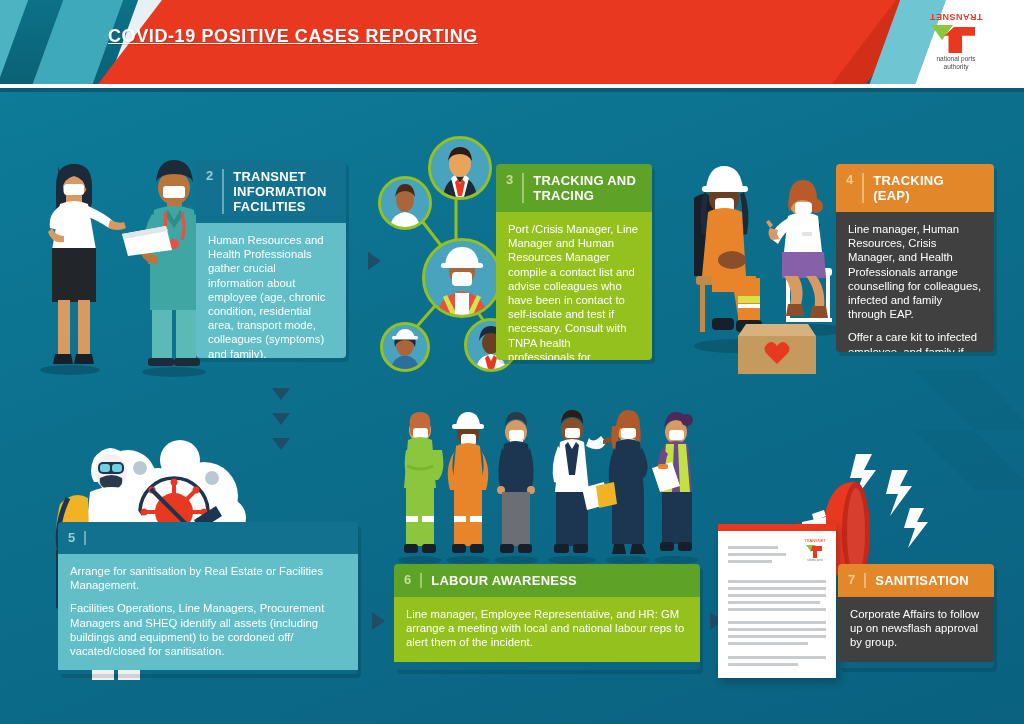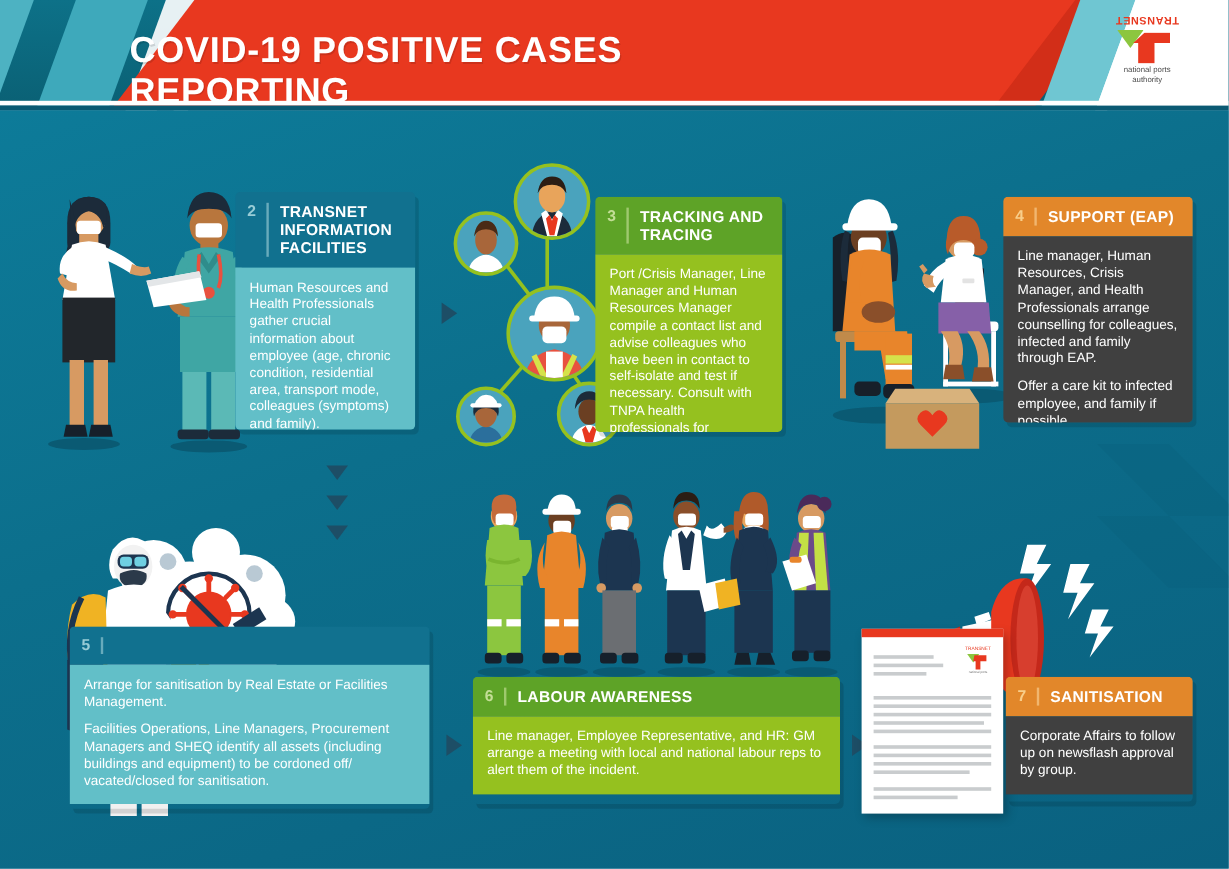--- a/index.html
+++ b/index.html
@@ -23,22 +23,22 @@
   .s2{left:45px;top:-10px;width:60px;height:120px;transform:skewX(-20deg);background:#3ea9bb;}
   .s3{left:120px;top:-10px;width:26px;height:120px;transform:skewX(-20deg);background:#ffffff;opacity:.9;}
   .s4{left:160px;top:-10px;width:12px;height:120px;transform:skewX(-20deg);background:#ffffff;opacity:.85;}
   .s5{right:96px;top:-10px;width:46px;height:120px;transform:skewX(-20deg);background:#6fc6d2;}
   .s6{right:86px;top:-10px;width:10px;height:120px;transform:skewX(-20deg);background:#ffffff;opacity:.9;}
   .hdr-red{position:absolute;left:92px;top:0;height:92px;width:830px;background:#e8381f;
       clip-path:polygon(70px 0, 830px 0, 760px 92px, 0 92px);}
   .hdr-red2{position:absolute;left:600px;top:0;height:92px;width:330px;background:#d22e18;
       clip-path:polygon(296px 0, 330px 0, 260px 92px, 226px 92px);}
   .hdr-title{position:absolute;left:108px;top:26px;width:560px;color:#ffffff;
-      font-size:30px;font-weight:bold;letter-spacing:.6px;font-family:"Liberation Sans",sans-serif;
-      text-shadow:1px 1px 0 rgba(0,0,0,.12);}
+      font-size:18px;font-weight:bold;letter-spacing:.6px;font-family:"Liberation Sans",sans-serif;
+      text-shadow:1px 1px 0 rgba(0,0,0,.12);text-decoration:underline;}
   .logo{position:absolute;right:22px;top:12px;width:92px;height:66px;text-align:center;}
   .logo-word{font-size:9px;font-weight:bold;color:#e8381f;letter-spacing:.5px;transform:rotate(180deg);}
   .logo-mark{position:relative;width:50px;height:28px;margin:3px auto 2px;}
   .logo-mark .gm{position:absolute;left:0;top:0;width:22px;height:15px;background:#8cc63f;
       clip-path:polygon(0 0,100% 0,50% 100%);}
   .logo-mark .rm{position:absolute;left:10px;top:2px;width:34px;height:26px;background:#e8381f;
       clip-path:polygon(38% 0,100% 0,100% 34%,62% 34%,62% 100%,22% 100%,22% 34%,10% 34%);}
   .logo-sub{font-size:6.5px;color:#4a4a4a;line-height:8px;}
   .hdr-bottomline{position:absolute;left:0;top:88px;width:1024px;height:4px;background:#0a5a73;}
   .hdr-shadowline{position:absolute;left:0;top:84px;width:1024px;height:4px;background:#ffffff;}
@@ -304,21 +304,21 @@
 
     <path d="M62 186 l78 0 l0 38 l-78 0z" fill="#c49a5e"></path>
     <path d="M62 186 l78 0 l-8 -12 l-62 0z" fill="#d8b27c"></path>
     <path d="M101 196 q-5-7-10-2 q-5 5 0 10 l10 10 l10-10 q5-5 0-10 q-5-5-10 2z" fill="#e8381f"></path>
   </svg>
 
   <div class="card orange" style="left:836px;top:164px;width:158px;height:188px;">
     <div class="hd">
       <div class="num">4</div>
       <div class="divider"></div>
-      <div class="ttl">SUPPORT (EAP)</div>
+      <div class="ttl">TRACKING (EAP)</div>
     </div>
     <div class="bd">
       <p>Line manager, Human Resources, Crisis Manager, and Health Professionals arrange counselling for colleagues, infected and family through EAP.</p>
       <p>Offer a care kit to infected employee, and family if possible.</p>
     </div>
   </div>
 
   <div class="arrow-d" style="left:272px;top:388px;"></div>
   <div class="arrow-d" style="left:272px;top:413px;"></div>
   <div class="arrow-d" style="left:272px;top:438px;"></div>

